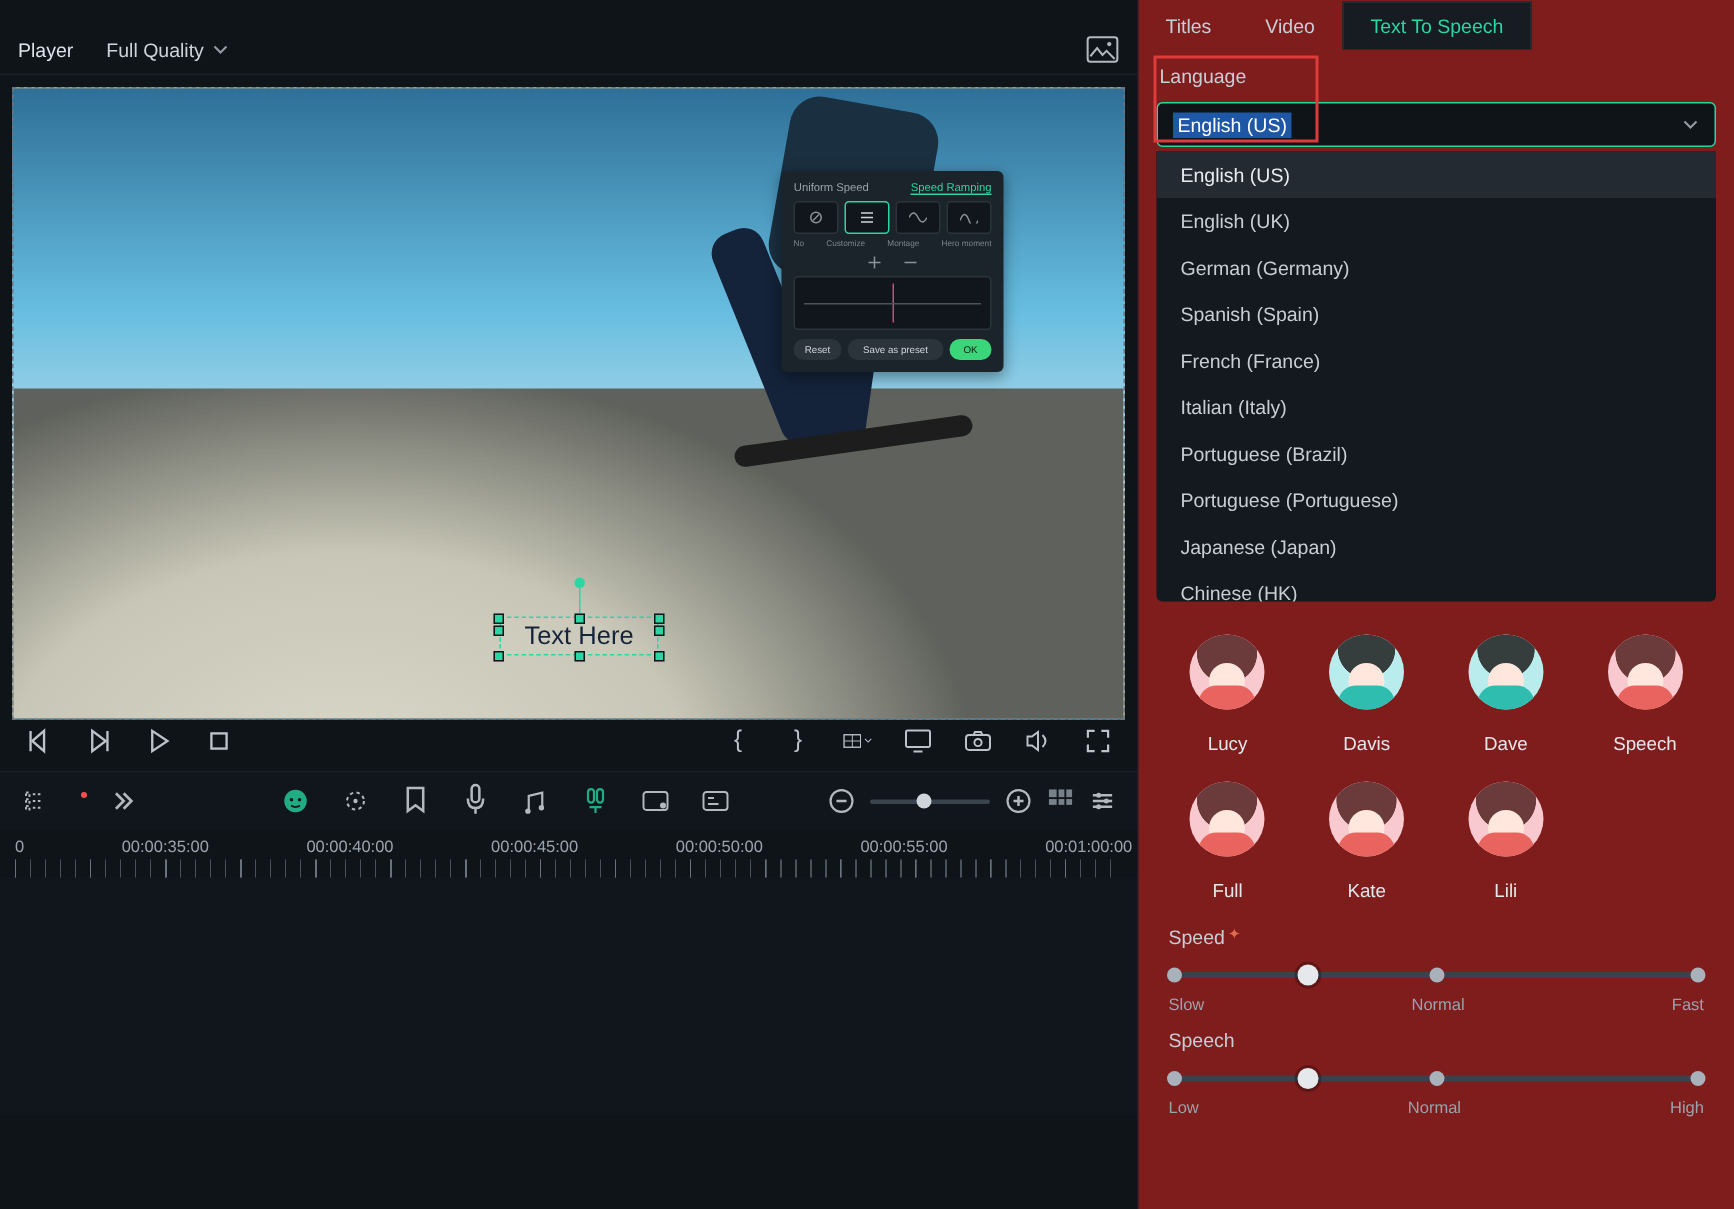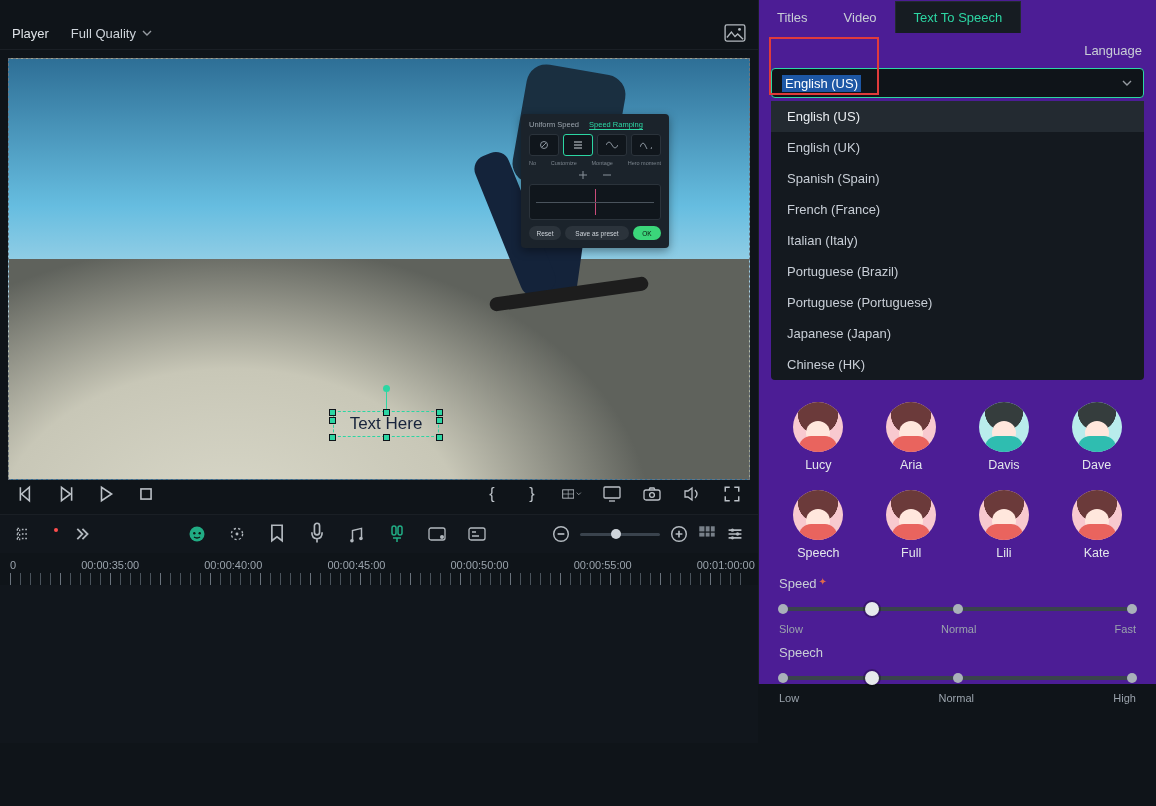--- a/index.html
+++ b/index.html
@@ -14,21 +14,21 @@
 
   .left-pane { position: absolute; left: 0; top: 17px; width: 758px; height: 773px; }
   .preview { position: relative; margin: 8px 8px 0 8px; height: 422px; border: 1px dashed #6d7680; background: linear-gradient(180deg,#2e6f96 0%, #66bde0 35%, #a7d6e8 55%, #b9bfa7 70%, #9ca28d 100%); overflow: hidden; }
   .skater { position:absolute; right:90px; top:-30px; width:230px; height:320px; pointer-events:none; }
   .skater .leg1{position:absolute;left:120px;top:100px;width:38px;height:170px;background:#14233a;border-radius:14px;transform:rotate(8deg);}
   .skater .leg2{position:absolute;left:68px;top:120px;width:36px;height:150px;background:#14233a;border-radius:14px;transform:rotate(-22deg);}
   .skater .torso{position:absolute;left:90px;top:40px;width:100px;height:120px;background:#1a2f40;border-radius:20px;transform:rotate(10deg);}
   .skater .board{position:absolute;left:60px;top:258px;width:160px;height:14px;background:#1d1d1d;border-radius:8px;transform:rotate(-8deg);}
   .ramp{position:absolute;left:0;bottom:0;width:100%;height:220px;background:radial-gradient(ellipse 420px 280px at 30% 120%, #d9d8c9 0%, #c8c7b7 55%, #5f625c 100%);}
   .panel-overlay { position: absolute; top: 55px; right: 80px; width: 148px; background: #1b232b; border-radius: 4px; padding: 6px 8px 8px; font-size: 8px; color: #9aa3ac; box-shadow: 0 3px 10px rgba(0,0,0,.4); }
-  .panel-overlay .hdr { display:flex; gap:10px; font-size:7.5px; margin-bottom:4px; }
+  .panel-overlay .hdr { display:flex; gap:28px; font-size:7.5px; margin-bottom:4px;justify-content:flex-end; }
   .panel-overlay .hdr .on{ color:#2cd6a3; border-bottom:1px solid #2cd6a3; }
   .panel-overlay .row{ display:flex; gap:4px; margin-bottom:4px; }
   .panel-overlay .tile{ flex:1; height:22px; background:#10161c; border:1px solid #2b333b; border-radius:3px; display:flex; align-items:center; justify-content:center; }
   .panel-overlay .tile.sel{ border-color:#2cd6a3; }
   .panel-overlay .graph{ height:36px; background:#10161c; border:1px solid #2b333b; border-radius:3px; position:relative; margin-top:4px; }
   .panel-overlay .graph::before{content:"";position:absolute;left:50%;top:4px;bottom:4px;width:1px;background:#c94c7a;}
   .panel-overlay .graph::after{content:"";position:absolute;left:6px;right:6px;top:50%;height:1px;background:#4a535c;}
   .panel-overlay .btns{ display:flex; gap:4px; margin-top:6px; }
   .panel-overlay .btn{ flex:1; height:14px; border-radius:7px; font-size:6.5px; display:flex; align-items:center; justify-content:center; }
   .panel-overlay .btn.reset{ background:#2b333b; color:#cfd5db; flex:0 0 32px; }
@@ -60,37 +60,37 @@
   .tl-zoom{ display:flex; align-items:center; gap:10px; margin-left:auto; }
   .zoom-track{ width:80px;height:3px;background:#3a434d;border-radius:2px;position:relative;}
   .zoom-track::after{content:"";position:absolute;left:45%;top:50%;width:10px;height:10px;background:#cfd5db;border-radius:50%;transform:translate(-50%,-50%);}
 
   .ruler{ padding:6px 0 0 10px; font-size:11px; color:#9aa3ac; display:flex; gap:65px; position:relative; }
   .ruler-ticks{ height:12px; margin:2px 10px 0; background:repeating-linear-gradient(90deg,#4a535c 0,#4a535c 1px,transparent 1px,transparent 10px); position:relative; }
   .ruler-ticks::before{content:"";position:absolute;inset:0;background:repeating-linear-gradient(90deg,#6a737d 0,#6a737d 1px,transparent 1px,transparent 50px);} 
   .timeline-track{ height:158px; background:#11161c; } 
 
   
-  .right-pane{ position:absolute; right:0; top:0; width:398px; height:684px; background:#4c1d95; border-left:1px solid #1a1f25; }
+  .right-pane{ position:absolute; right:0; top:0; width:398px; height:806px; background:#7f1d1d; border-left:1px solid #1a1f25; }
   .tabs{ display:flex; height:33px; align-items:flex-end; }
   .tab{ padding:8px 18px; font-size:13px; color:#c8ced6; cursor:pointer; }
   .tab.active{ color:#2cd6a3; background:#161c22; border-top:1px solid #232a31; border-left:1px solid #232a31; border-right:1px solid #232a31; }
 
   .lang-area{ margin:6px 12px 0; position:relative; }
   .lang-label-box{ position:absolute; left:-2px; top:-2px; width:110px; height:58px; border:2px solid #e03b3b; pointer-events:none; z-index:3; }
-  .lang-label{ font-size:13px; color:#c8ced6; padding:4px 2px 10px;text-align:right; }
+  .lang-label{ font-size:13px; color:#c8ced6; padding:4px 2px 10px; }
   .lang-select{ border:1.5px solid #2cd6a3; border-radius:4px; height:30px; display:flex; align-items:center; padding:0 10px; cursor:pointer; position:relative; background:#0f1419; }
   .lang-select .val{ font-size:13px; color:#fff; background:#1d57a5; padding:1px 3px; }
   .lang-select .chev{ margin-left:auto; opacity:.7; }
   .dropdown{ margin-top:3px; background:#14191f; border-radius:0 0 4px 4px; max-height:300px; overflow:hidden; }
   .dropdown .opt{ padding:8px 16px; font-size:13px; color:#c8ced6; cursor:pointer; }
   .dropdown .opt.sel{ background:#232a31; color:#e9edf1; }
 
   .voices{ display:grid; grid-template-columns:repeat(4,1fr); gap:18px 14px; padding:22px 20px 10px; }
-  .voice{ display:flex; flex-direction:column; align-items:center; gap:6px; cursor:pointer; }
+  .voice{ display:flex; flex-direction:column; align-items:center; gap:16px; cursor:pointer; }
   .voice .avatar{ width:50px;height:50px;border-radius:50%; position:relative; overflow:hidden; }
   .voice .avatar .hair{ position:absolute; inset:0; }
   .voice .avatar .face{ position:absolute; left:50%; top:38%; width:24px;height:24px;background:#ffe7dd;border-radius:50%;transform:translateX(-50%); }
   .voice .avatar .body{ position:absolute; left:50%; bottom:-6px; width:38px;height:22px;border-radius:12px 12px 0 0;transform:translateX(-50%); }
   .voice .name{ font-size:12.5px; color:#e3e7eb; }
   .pink{ background:#f8c9cf; } .pink .hair{ background:radial-gradient(circle at 50% 25%, #6b3a3a 0 44%, transparent 45%); } .pink .body{ background:#e9645e; }
   .teal{ background:#b9ecec; } .teal .hair{ background:radial-gradient(circle at 50% 20%, #353d3d 0 40%, transparent 41%); } .teal .body{ background:#2fbdb0; }
 
   .slider-block{ padding:6px 20px 4px; }
   .slider-label{ font-size:13px; color:#c8ced6; }
@@ -383,94 +383,87 @@
     <div class="lang-label">Language</div>
     <div class="lang-select">
       <span class="val">English (US)</span>
       <svg class="chev" width="12" height="12" viewBox="0 0 12 12">
           <path d="M2 4l4 4 4-4" stroke="#cfd5db" fill="none" stroke-width="1.4"></path>
         </svg>
     </div>
     <div class="dropdown" id="lang-dropdown">
         <div class="opt sel">English (US)</div>
         <div class="opt">English (UK)</div>
+        <div class="opt">German (Germany)</div>
         <div class="opt">Spanish (Spain)</div>
         <div class="opt">French (France)</div>
         <div class="opt">Italian (Italy)</div>
         <div class="opt">Portuguese (Brazil)</div>
         <div class="opt">Portuguese (Portuguese)</div>
         <div class="opt">Japanese (Japan)</div>
         <div class="opt">Chinese (HK)</div>
       </div>
   </div>
 
   <div class="voices" id="voice-grid">
       <div class="voice">
         <div class="avatar pink">
           <div class="hair"></div>
           <div class="face"></div>
           <div class="body"></div>
         </div>
         <div class="name">Lucy</div>
       </div>
       <div class="voice">
+        <div class="avatar teal">
+          <div class="hair"></div>
+          <div class="face"></div>
+          <div class="body"></div>
+        </div>
+        <div class="name">Davis</div>
+      </div>
+      <div class="voice">
+        <div class="avatar teal">
+          <div class="hair"></div>
+          <div class="face"></div>
+          <div class="body"></div>
+        </div>
+        <div class="name">Dave</div>
+      </div>
+      <div class="voice">
         <div class="avatar pink">
           <div class="hair"></div>
           <div class="face"></div>
           <div class="body"></div>
         </div>
-        <div class="name">Aria</div>
-      </div>
-      <div class="voice">
-        <div class="avatar teal">
-          <div class="hair"></div>
-          <div class="face"></div>
-          <div class="body"></div>
-        </div>
-        <div class="name">Davis</div>
-      </div>
-      <div class="voice">
-        <div class="avatar teal">
-          <div class="hair"></div>
-          <div class="face"></div>
-          <div class="body"></div>
-        </div>
-        <div class="name">Dave</div>
+        <div class="name">Speech</div>
       </div>
       <div class="voice">
         <div class="avatar pink">
           <div class="hair"></div>
           <div class="face"></div>
           <div class="body"></div>
         </div>
-        <div class="name">Speech</div>
+        <div class="name">Full</div>
       </div>
       <div class="voice">
         <div class="avatar pink">
           <div class="hair"></div>
           <div class="face"></div>
           <div class="body"></div>
         </div>
-        <div class="name">Full</div>
+        <div class="name">Kate</div>
       </div>
       <div class="voice">
         <div class="avatar pink">
           <div class="hair"></div>
           <div class="face"></div>
           <div class="body"></div>
         </div>
         <div class="name">Lili</div>
-      </div>
-      <div class="voice">
-        <div class="avatar pink">
-          <div class="hair"></div>
-          <div class="face"></div>
-          <div class="body"></div>
-        </div>
-        <div class="name">Kate</div>
       </div>
     </div>
 
   <div class="slider-block">
     <div class="slider-label"><span>Speed</span><span class="star">✦</span></div>
     <div class="slider">
       <div class="track"></div>
       <div class="tick" style="left:1%"></div>
       <div class="tick" style="left:50%"></div>
       <div class="tick" style="left:99%"></div>

